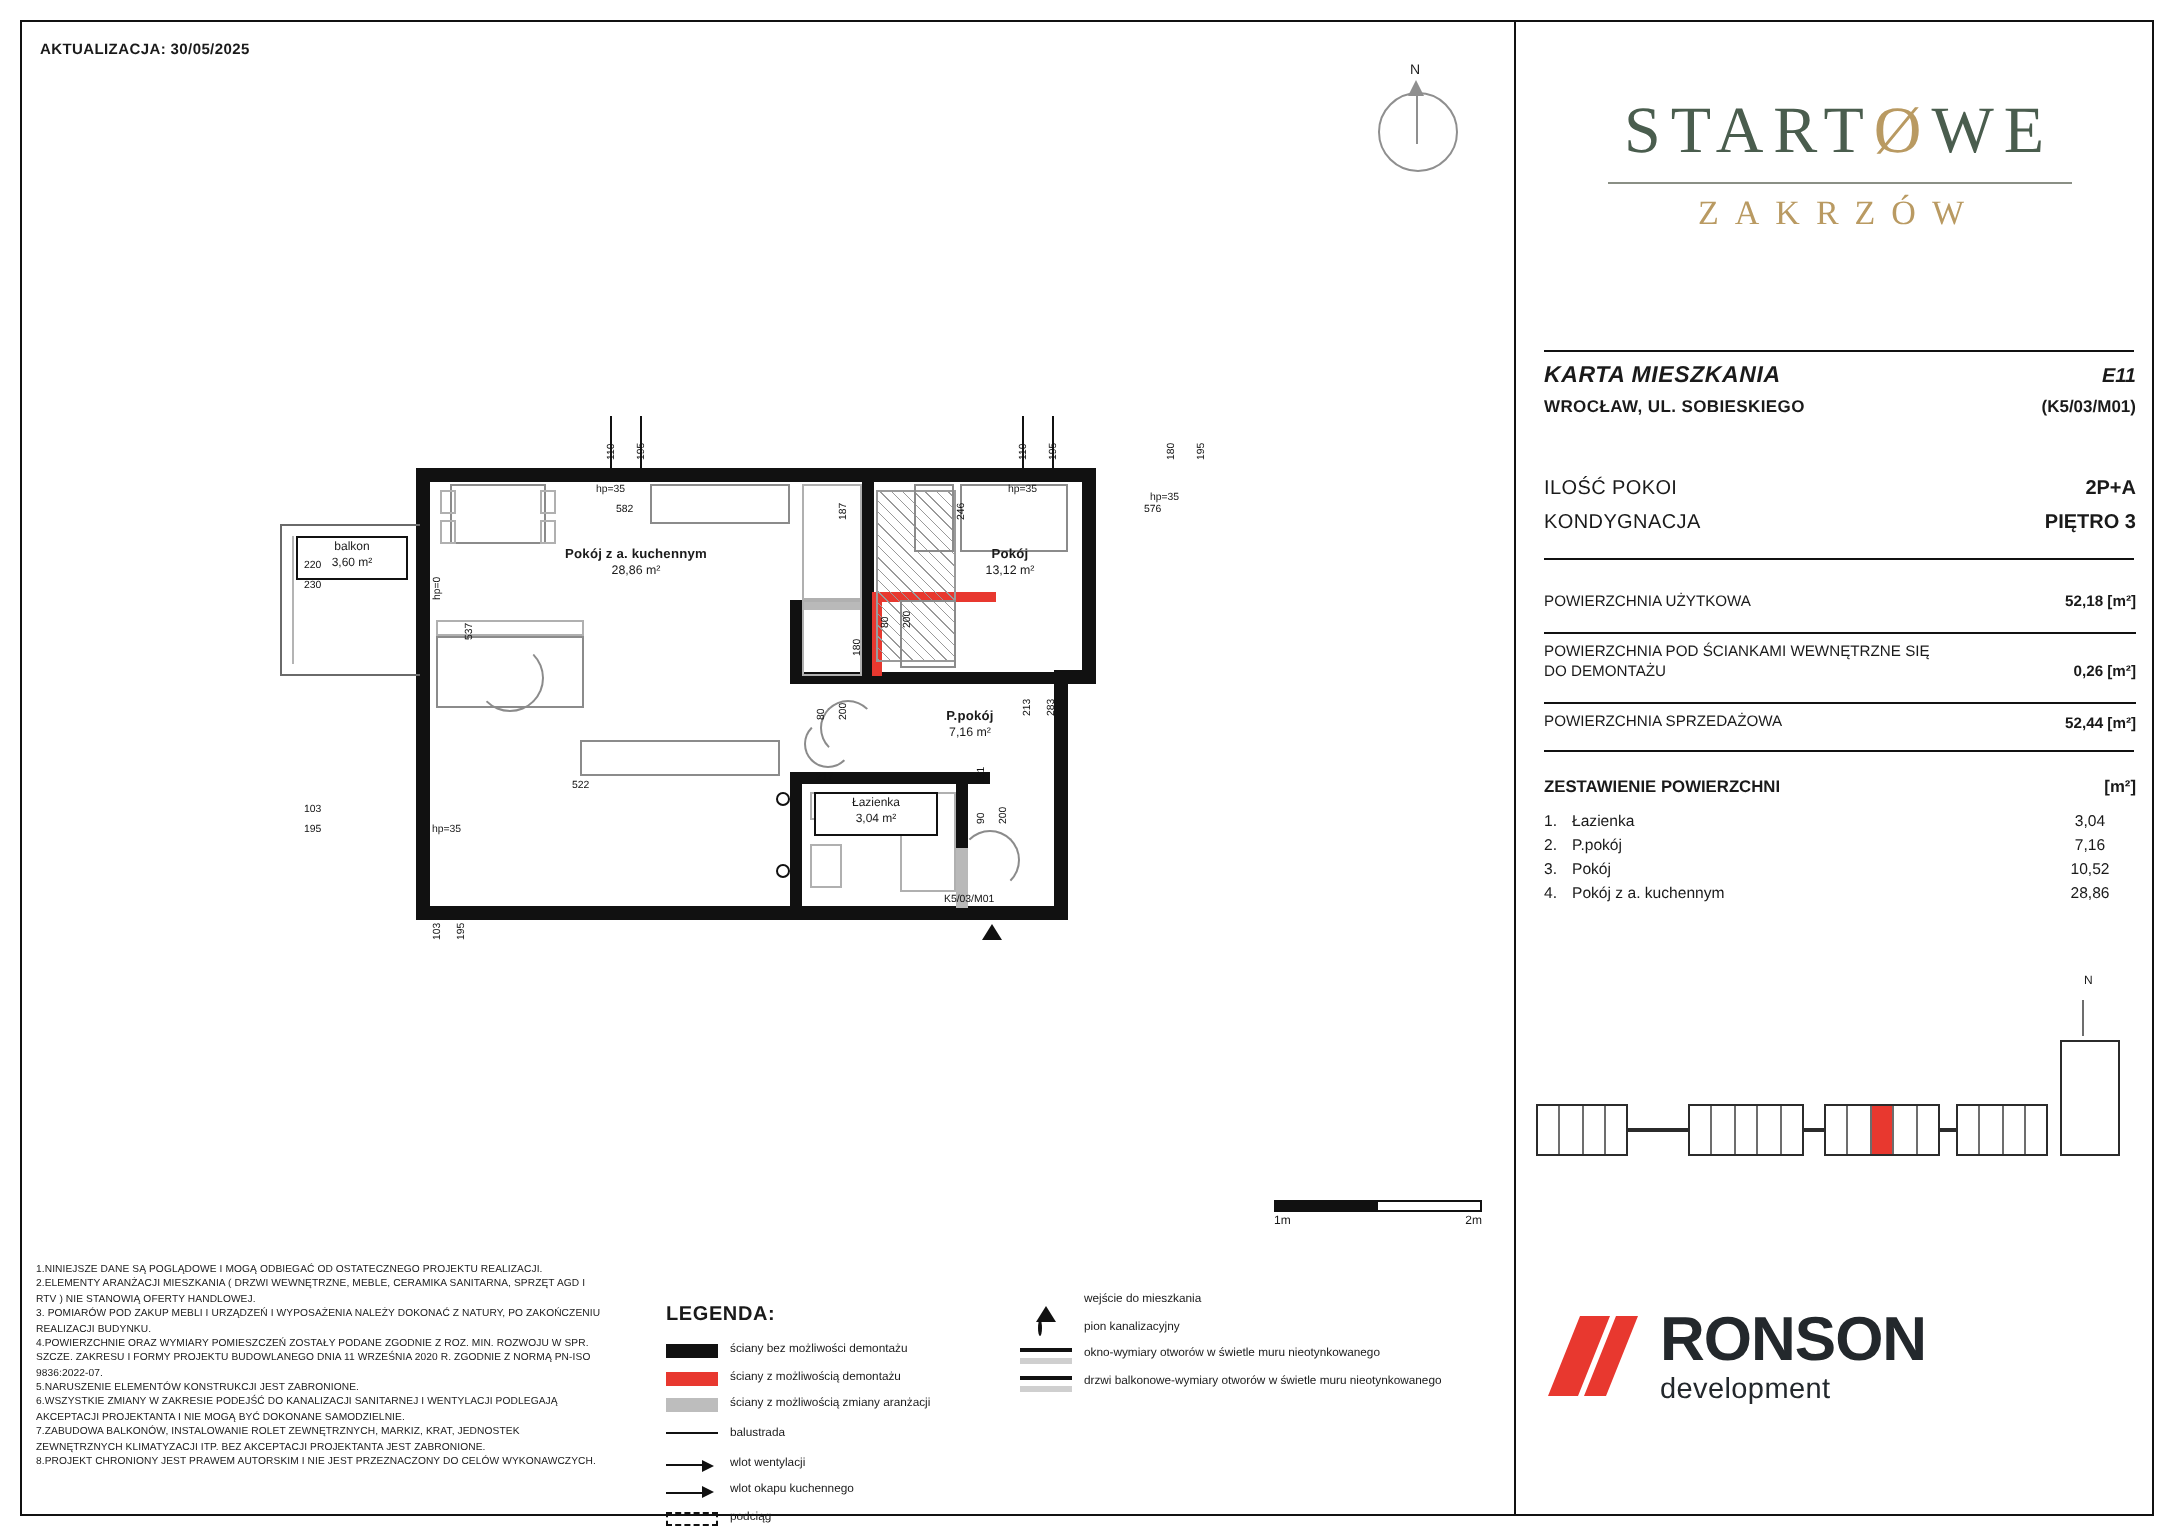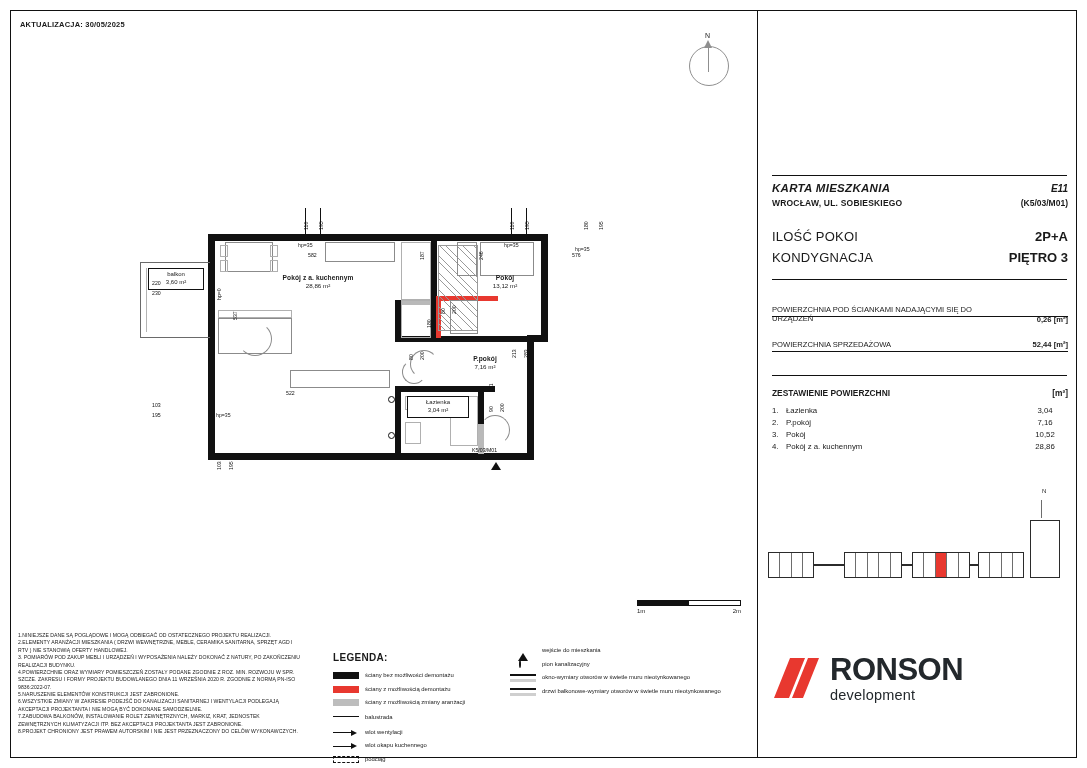--- a/index.html
+++ b/index.html
@@ -42,21 +42,21 @@
   .sep { position:absolute; background:#111; height:1px; }
 
   .kart-wrap { position:absolute; left:772px; top:182px; width:296px; }
   .kart-row { display:flex; justify-content:space-between; align-items:flex-end;font-style:italic; }
   .kart-title { font-size:11.5px; font-weight:bold; letter-spacing:.3px; }
   .kart-code { font-size:10px; font-weight:bold; }
   .kart-row2 { display:flex; justify-content:space-between; align-items:flex-end; margin-top:4px; }
   .kart-addr { font-size:8.5px; font-weight:bold; letter-spacing:.2px; }
   .kart-unit { font-size:8.5px; font-weight:bold; }
 
-  .info-list { position:absolute; left:772px; top:222px; width:296px; font-size:13px; }
+  .info-list { position:absolute; left:772px; top:232px; width:296px; font-size:10px; }
   .info-row { display:flex; justify-content:space-between; padding:6.5px 0 0 0; }
   .info-row .lab { letter-spacing:.2px; }
   .info-row .val { font-weight:bold; }
 
   .area-list { position:absolute; left:772px; top:296px; width:296px; font-size:7.6px; }
   .area-row { display:flex; justify-content:space-between; align-items:flex-end; }
   .area-row .lab { max-width:205px; line-height:1.25; }
   .area-row .val { font-weight:bold; white-space:nowrap; }
 
   .zest { position:absolute; left:772px; top:388px; width:296px; }
@@ -375,20 +375,25 @@
     <div class="lg-item" style="align-items:flex-start;">
       <span class="sw sw-win"></span>
       <span class="tx">okno-wymiary otworów w świetle muru nieotynkowanego</span>
     </div>
     <div class="lg-item" style="align-items:flex-start;">
       <span class="sw sw-win"></span>
       <span class="tx">drzwi balkonowe-wymiary otworów w świetle muru nieotynkowanego</span>
     </div>
   </div>
 
+  <div class="logo-block">
+    <div class="logo-main"><span>START</span><span class="gl">Ø</span><span>WE</span></div>
+    <div class="logo-rule"></div>
+    <div class="logo-sub">ZAKRZÓW</div>
+  </div>
 
   <div class="sep" style="left:772px; top:175px; width:295px;"></div>
 
   <div class="kart-wrap">
     <div class="kart-row">
       <div class="kart-title">KARTA MIESZKANIA</div>
       <div class="kart-code">E11</div>
     </div>
     <div class="kart-row2">
       <div class="kart-addr">WROCŁAW, UL. SOBIESKIEGO</div>
@@ -403,23 +408,27 @@
     </div>
     <div class="info-row">
       <span class="lab">KONDYGNACJA</span>
       <span class="val">PIĘTRO 3</span>
     </div>
   </div>
 
   <div class="sep" style="left:772px; top:279px; width:295px;"></div>
 
   <div class="area-list">
+    <div class="area-row" style="padding-bottom:7px;">
+      <span class="lab">POWIERZCHNIA UŻYTKOWA</span>
+      <span class="val">52,18 [m²]</span>
+    </div>
     <div class="sep" style="left:0; top:20px; width:296px;"></div>
     <div class="area-row" style="padding:9px 0 7px;">
-      <span class="lab">POWIERZCHNIA POD ŚCIANKAMI NADAJĄCYMI SIĘ DO URZĄDZEŃ</span>
+      <span class="lab">POWIERZCHNIA POD ŚCIANKAMI WEWNĘTRZNE SIĘ DO DEMONTAŻU</span>
       <span class="val">0,26 [m²]</span>
     </div>
     <div class="sep" style="left:0; top:55px; width:296px;"></div>
     <div class="area-row" style="padding:9px 0 0;">
       <span class="lab">POWIERZCHNIA SPRZEDAŻOWA</span>
       <span class="val">52,44 [m²]</span>
     </div>
   </div>
 
   <div class="sep" style="left:772px; top:375px; width:295px;"></div>

